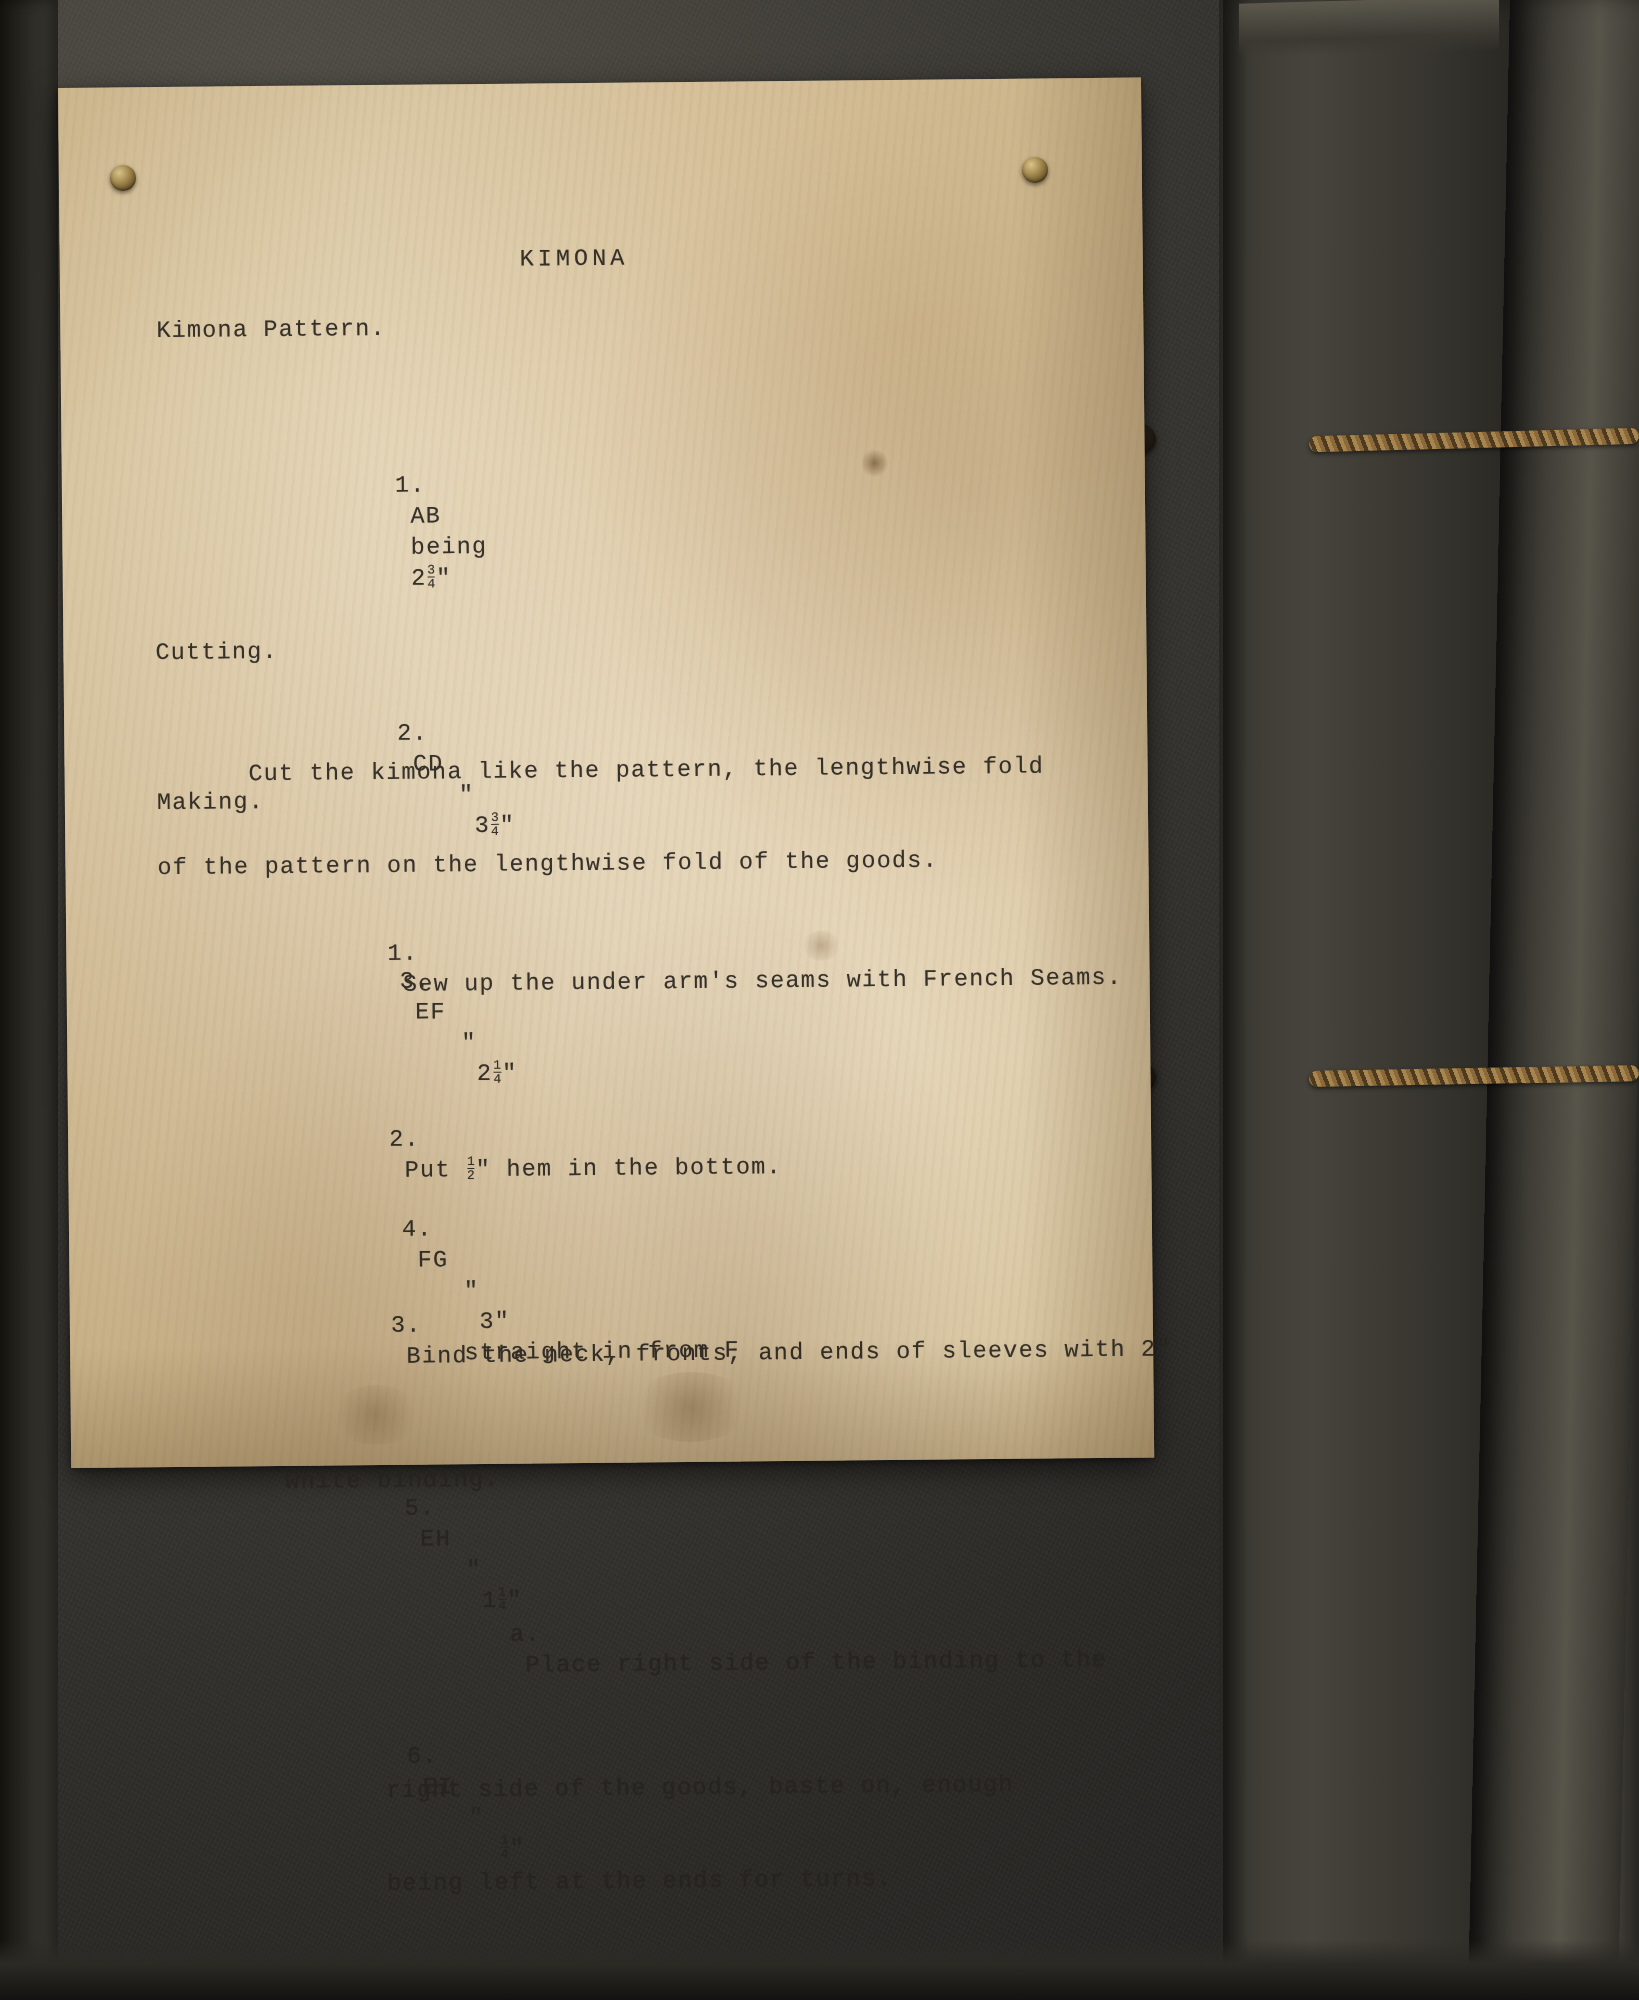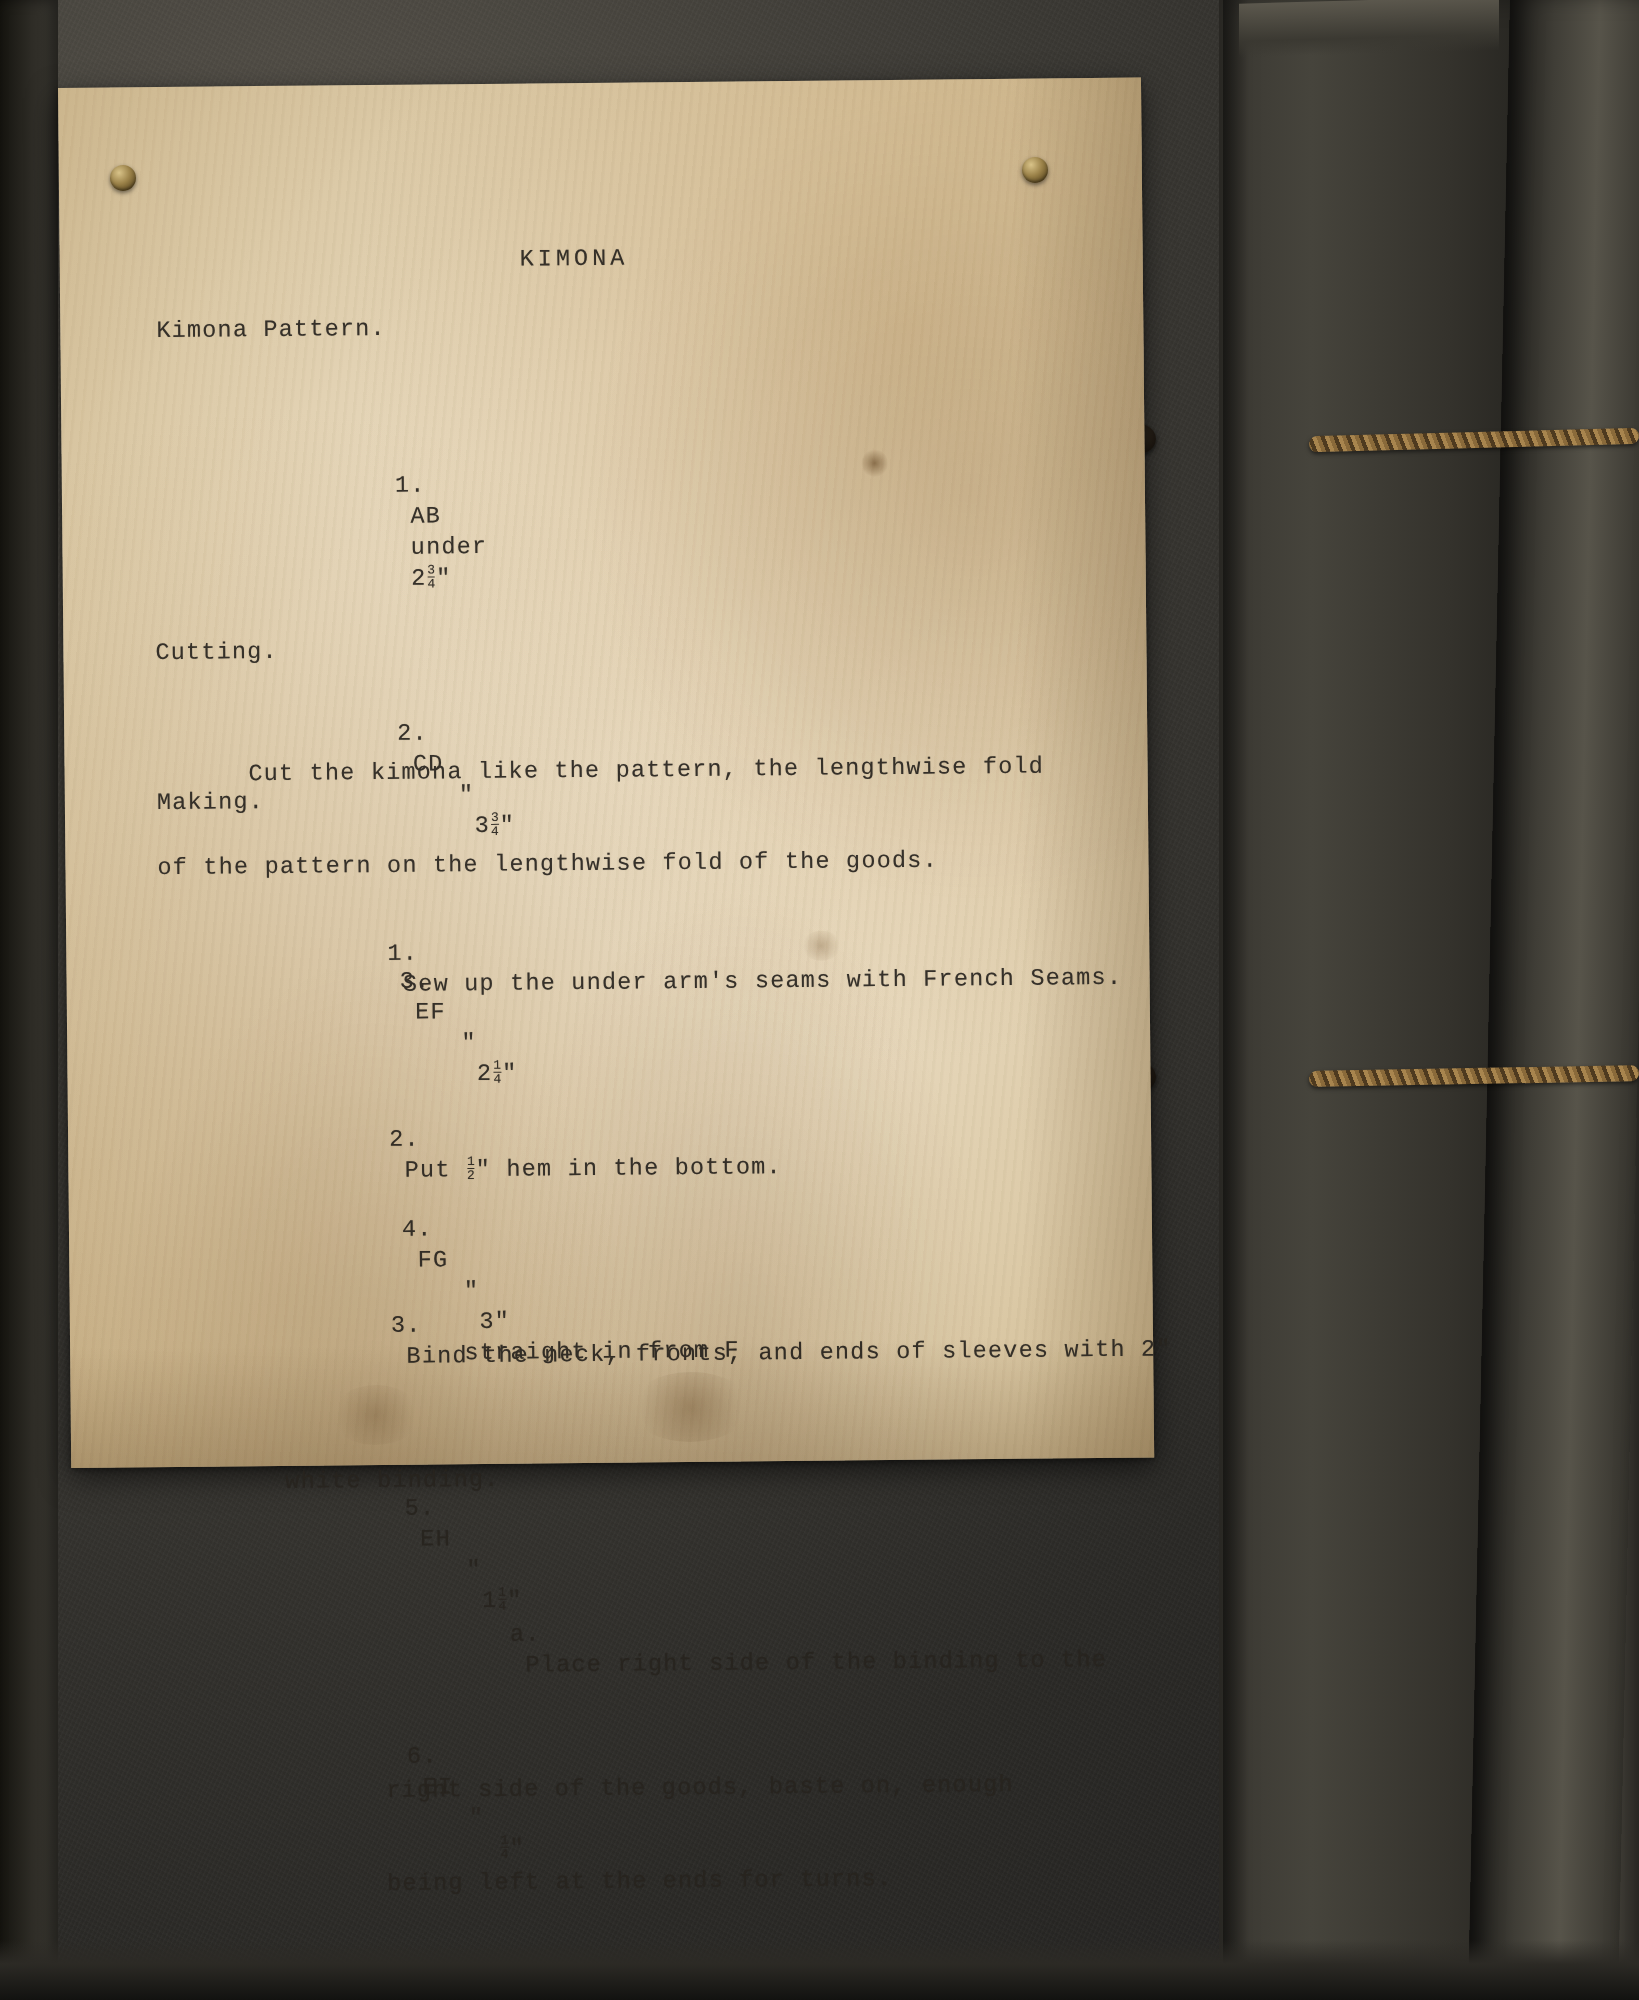--- a/index.html
+++ b/index.html
@@ -258,21 +258,21 @@
     <div class="typed">
 
       <div class="doc-title">KIMONA</div>
 
       <div class="block b-pattern-head">Kimona Pattern.</div>
 
       <div class="block b-pattern-list">
         <div class="row">
           <span>1.</span>
           <span> </span><span>AB</span>
-          <span> </span><span>under</span>
+          <span> </span><span>being</span>
           <span> </span><span>2</span><span class="frac"><span class="num">3</span><span class="den">4</span></span><span>"</span>
         </div>
         <div class="row">
           <span>2.</span>
           <span> </span><span>CD</span>
           <span>    </span><span>"</span>
           <span>     </span><span>3</span><span class="frac"><span class="num">3</span><span class="den">4</span></span><span>"</span>
         </div>
         <div class="row">
           <span>3.</span>

